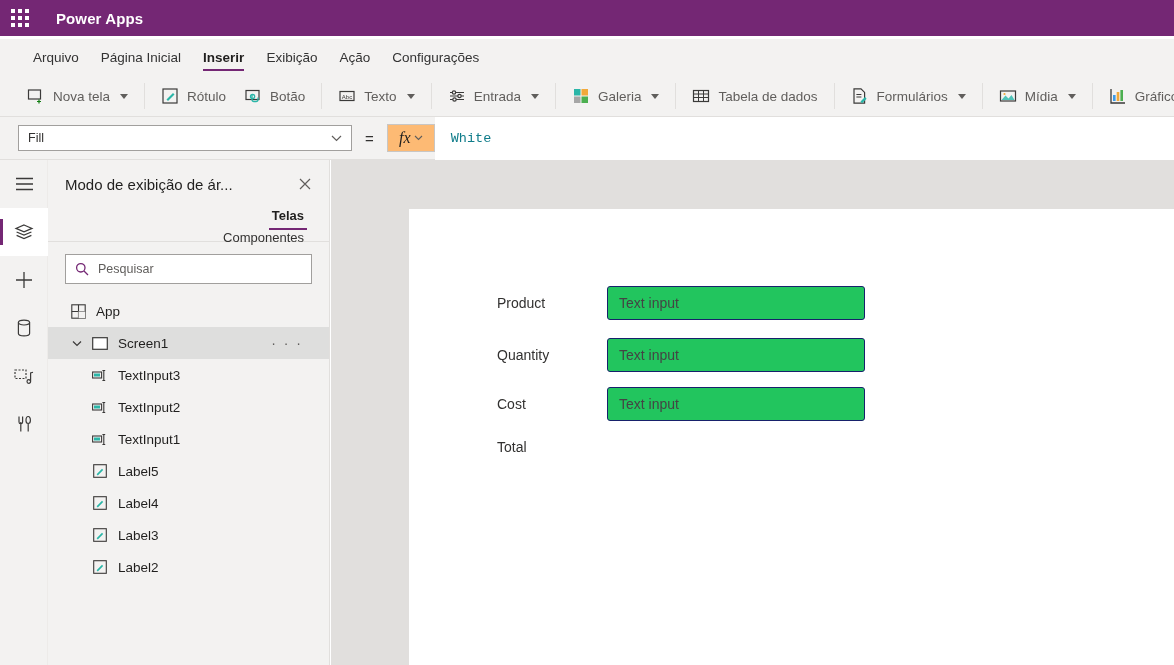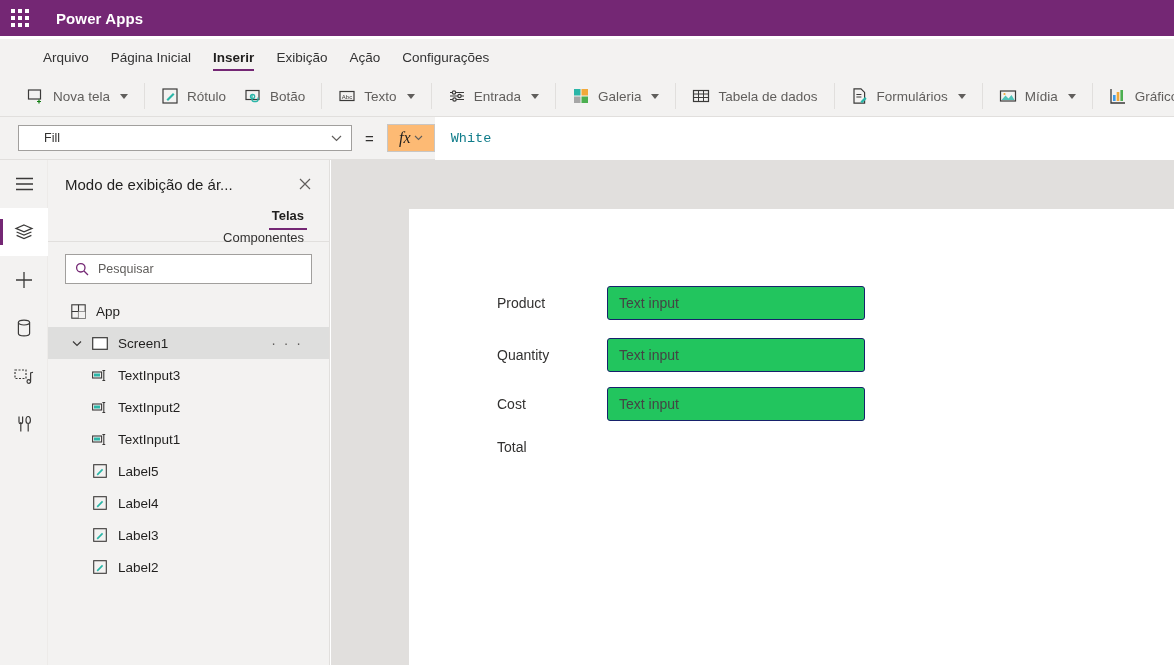--- a/index.html
+++ b/index.html
@@ -29,21 +29,21 @@
   .waffle-grid i { display: block; width: 4px; height: 4px; background: #ffffff; }
   .app-title {
     color: #ffffff; font-size: 15px; font-weight: bold;
     margin-left: 16px; letter-spacing: .1px;
   }
 
   
   .menubar {
     position: absolute; left: 0; top: 39px; width: 1174px; height: 37px;
     background: #f3f2f1;
-    display: flex; align-items: center; padding-left: 32px;
+    display: flex; align-items: center; padding-left: 22px;
   }
   .menu-item {
     font-size: 13.5px; color: #333333;
     padding: 0 11px; height: 37px; line-height: 37px;
     position: relative; cursor: pointer; white-space: nowrap;
   }
   .menu-item.active { font-weight: bold; color: #201f1e; }
   .menu-item.active::after {
     content: ""; position: absolute; left: 11px; right: 11px; bottom: 5px;
     height: 2px; background: #742774;
@@ -74,21 +74,21 @@
     position: absolute; left: 0; top: 117px; width: 1174px; height: 43px;
     background: #f3f2f1; border-bottom: 1px solid #e1dfdd;
     display: flex; align-items: center;
   }
   .prop-select {
     margin-left: 18px; width: 334px; height: 26px;
     background: #ffffff; border: 1px solid #a19f9d;
     display: flex; align-items: center; padding: 0 9px;
     font-size: 12.5px; color: #323130; cursor: pointer;
   }
-  .prop-select .v { flex: 1; margin-left: 16px; }
+  .prop-select .v { flex: 1; }
   .eq { margin: 0 13px; font-size: 15px; color: #323130; }
   .fx-box {
     width: 48px; height: 28px; background: #fdba74;
     border: 1px solid #c8c6c4;
     display: flex; align-items: center; justify-content: center; gap: 3px;
     cursor: pointer;
   }
   .fx-box .fx { font-family: "Liberation Serif", serif; font-style: italic; font-size: 16px; color: #201f1e; }
   .formula-input {
     flex: 1; height: 43px; background: #ffffff;

